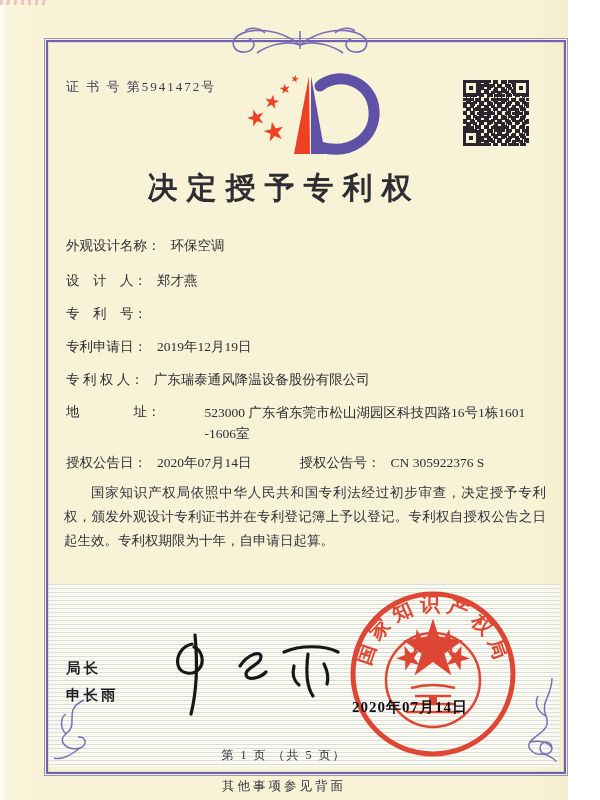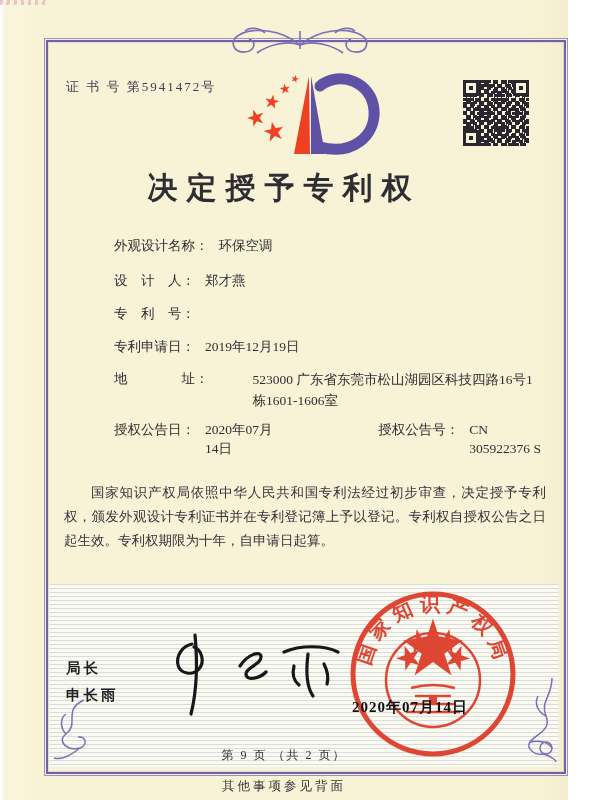--- a/index.html
+++ b/index.html
@@ -28,21 +28,21 @@
       repeating-conic-gradient(#2a2630 0% 25%,transparent 0% 50%) 3px 4px/9px 9px;
   }
   .finder{position:absolute;width:16px;height:16px;border:3px solid #2a2630;background:#f8f3d6;box-sizing:border-box;}
   .finder::after{content:"";position:absolute;left:3px;top:3px;width:4px;height:4px;background:#2a2630;}
   .f-tl{left:0;top:0}.f-tr{right:0;top:0}.f-bl{left:0;bottom:0}
   .title{position:absolute;left:0;top:168px;width:100%;text-align:center;z-index:5;
     font-size:30px;font-weight:600;letter-spacing:9px;color:#2e2d33;}
   .fields{position:absolute;left:66px;top:236px;width:480px;z-index:5;font-size:13.5px;line-height:19px;}
   .frow{display:flex;margin-top:16px;}
   .frow:first-child{margin-top:0;}
-  .flabel{white-space:pre;flex:none;margin-left:48px;}
+  .flabel{white-space:pre;flex:none;}
   .fvalue{margin-left:10px;}
   .fvalue.address{max-width:322px;word-break:break-all;line-height:21px;}
   .frow.m14{margin-top:14px;}
   .frow.m13{margin-top:13px;gap:34px;}
   .frow.m9{margin-top:9px;}
   .pairgap{width:48px;flex:none;}
   .body-text{position:absolute;left:64px;top:481px;width:482px;z-index:5;
     font-size:13.5px;line-height:24px;text-align:justify;color:#34323b;}
   .body-text p{margin:0;text-indent:2em;}
   .officer{position:absolute;left:66px;top:655px;z-index:6;font-size:14.5px;font-weight:600;
@@ -117,20 +117,24 @@
       <span class="flabel">设　计　人：</span>
       <span class="fvalue">郑才燕</span>
     </div>
     <div class="frow m14">
       <span class="flabel">专　利　号：</span>
     </div>
     <div class="frow m14">
       <span class="flabel">专利申请日：</span>
       <span class="fvalue">2019年12月19日</span>
     </div>
+    <div class="frow m14">
+      <span class="flabel">专 利 权 人：</span>
+      <span class="fvalue">广东瑞泰通风降温设备股份有限公司</span>
+    </div>
     <div class="frow m13">
       <span class="flabel">地　　　　址：</span>
       <span class="fvalue address">523000 广东省东莞市松山湖园区科技四路16号1栋1601-1606室</span>
     </div>
     <div class="frow m9">
       <span class="flabel">授权公告日：</span>
       <span class="fvalue">2020年07月14日</span>
       <span class="pairgap"></span>
       <span class="flabel">授权公告号：</span>
       <span class="fvalue">CN 305922376 S</span>
@@ -193,16 +197,16 @@
     </g>
   </svg>
   <svg class="flourish fl-br" width="48" height="88" viewBox="0 0 48 88">
     <g fill="none" stroke="#7b6fb4" stroke-width="1.5">
       <path d="M40,2 C40,20 28,26 34,40 C40,54 24,58 18,66 C14,72 22,80 32,78"></path>
       <path d="M34,40 C26,36 22,28 26,20 M18,66 C28,64 36,66 40,72 M32,78 C38,80 44,84 44,86"></path>
       <circle cx="34" cy="72" r="6"></circle>
     </g>
   </svg>
 
-  <div class="page-info">第 9 页 （共 2 页）</div>
+  <div class="page-info">第 1 页 （共 5 页）</div>
   <div class="back-note">其他事项参见背面</div>
 
 </div>
 
 </body></html>

